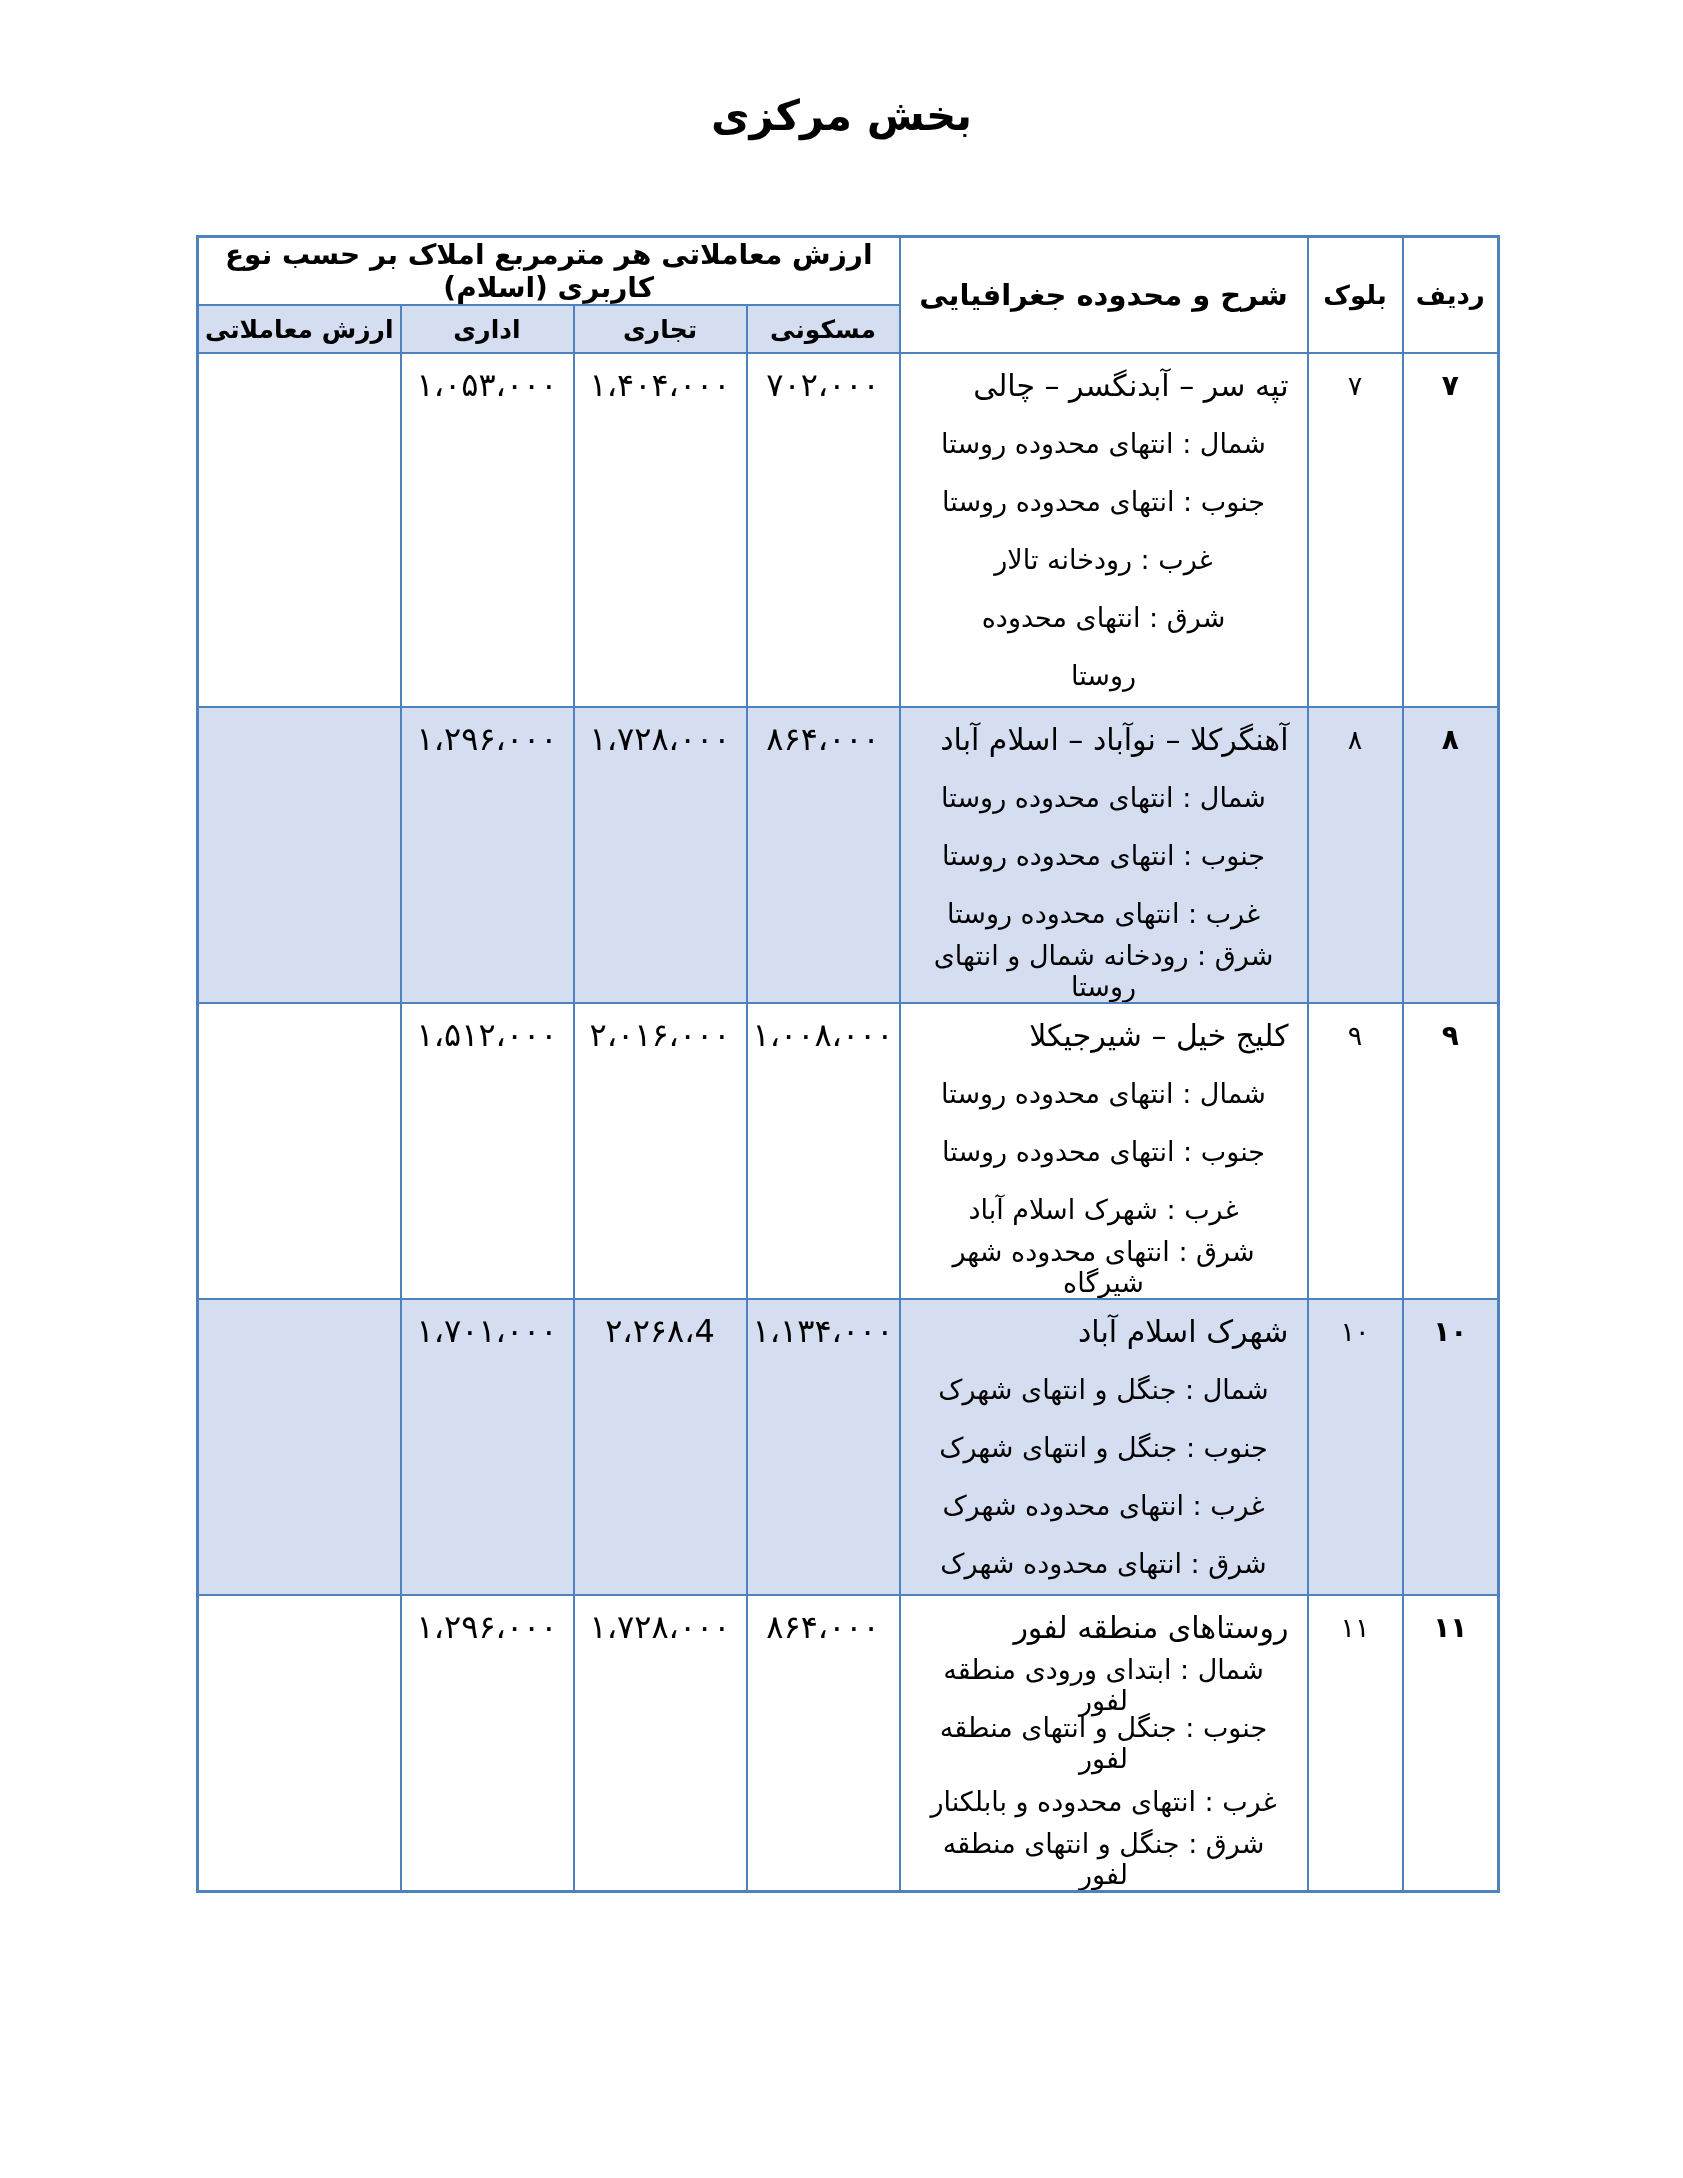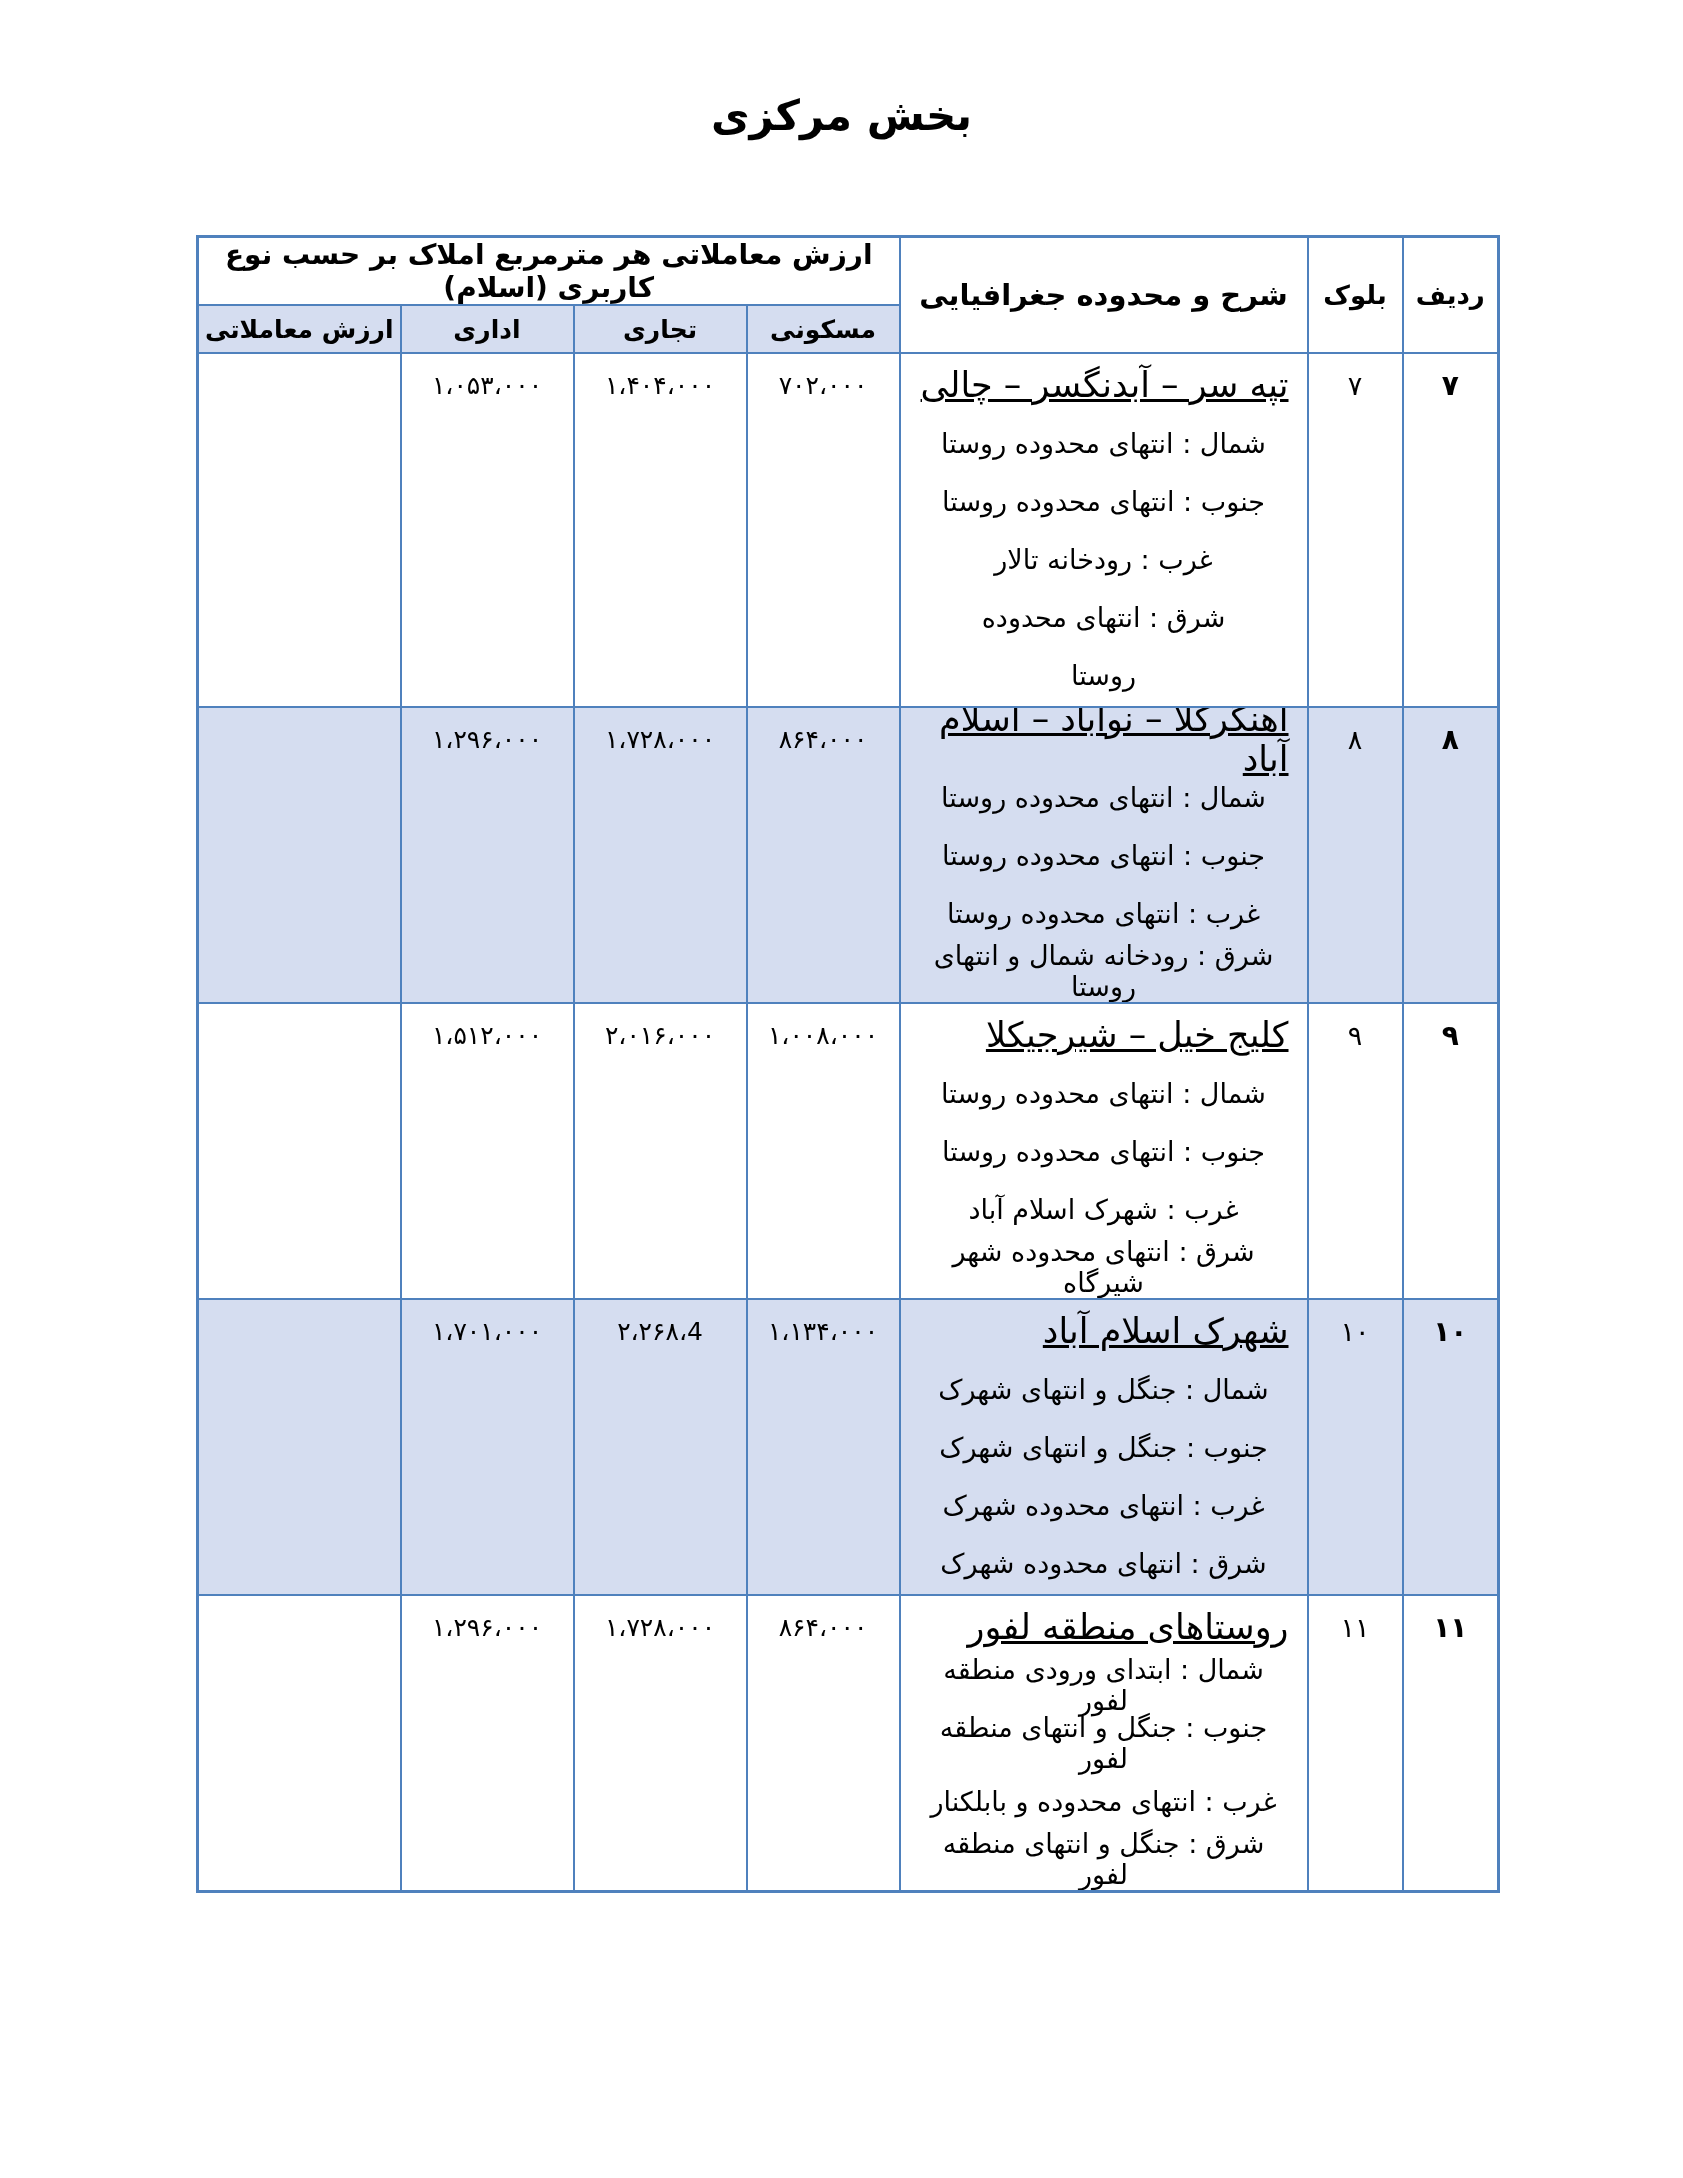--- a/index.html
+++ b/index.html
@@ -69,35 +69,34 @@
     align-items:center;
     justify-content:center;
     font-size:26px;
   }
   td.c-desc-cell{padding:2px 18px;}
   .desc-title{
     height:58px;
     display:flex;
     align-items:center;
     justify-content:flex-start; 
-    font-size:35px;
-    text-decoration:underline;
+    font-size:30px;
   }
   .desc-line{
     height:58px;
     display:flex;
     align-items:center;
     justify-content:center;
     font-size:27px;
     text-align:center;
   }
   td.num-cell{padding-top:2px;}
   .radif-num{font-weight:bold;font-size:28px;}
   .block-num{font-size:27px;}
-  .value-num{font-size:25px;}
+  .value-num{font-size:32px;}
 </style>
 </head>
 <body>
 
 <div class="page-title">بخش مرکزی</div>
 
 <div class="table-wrap">
   <table>
     <colgroup>
       <col class="c-radif">

